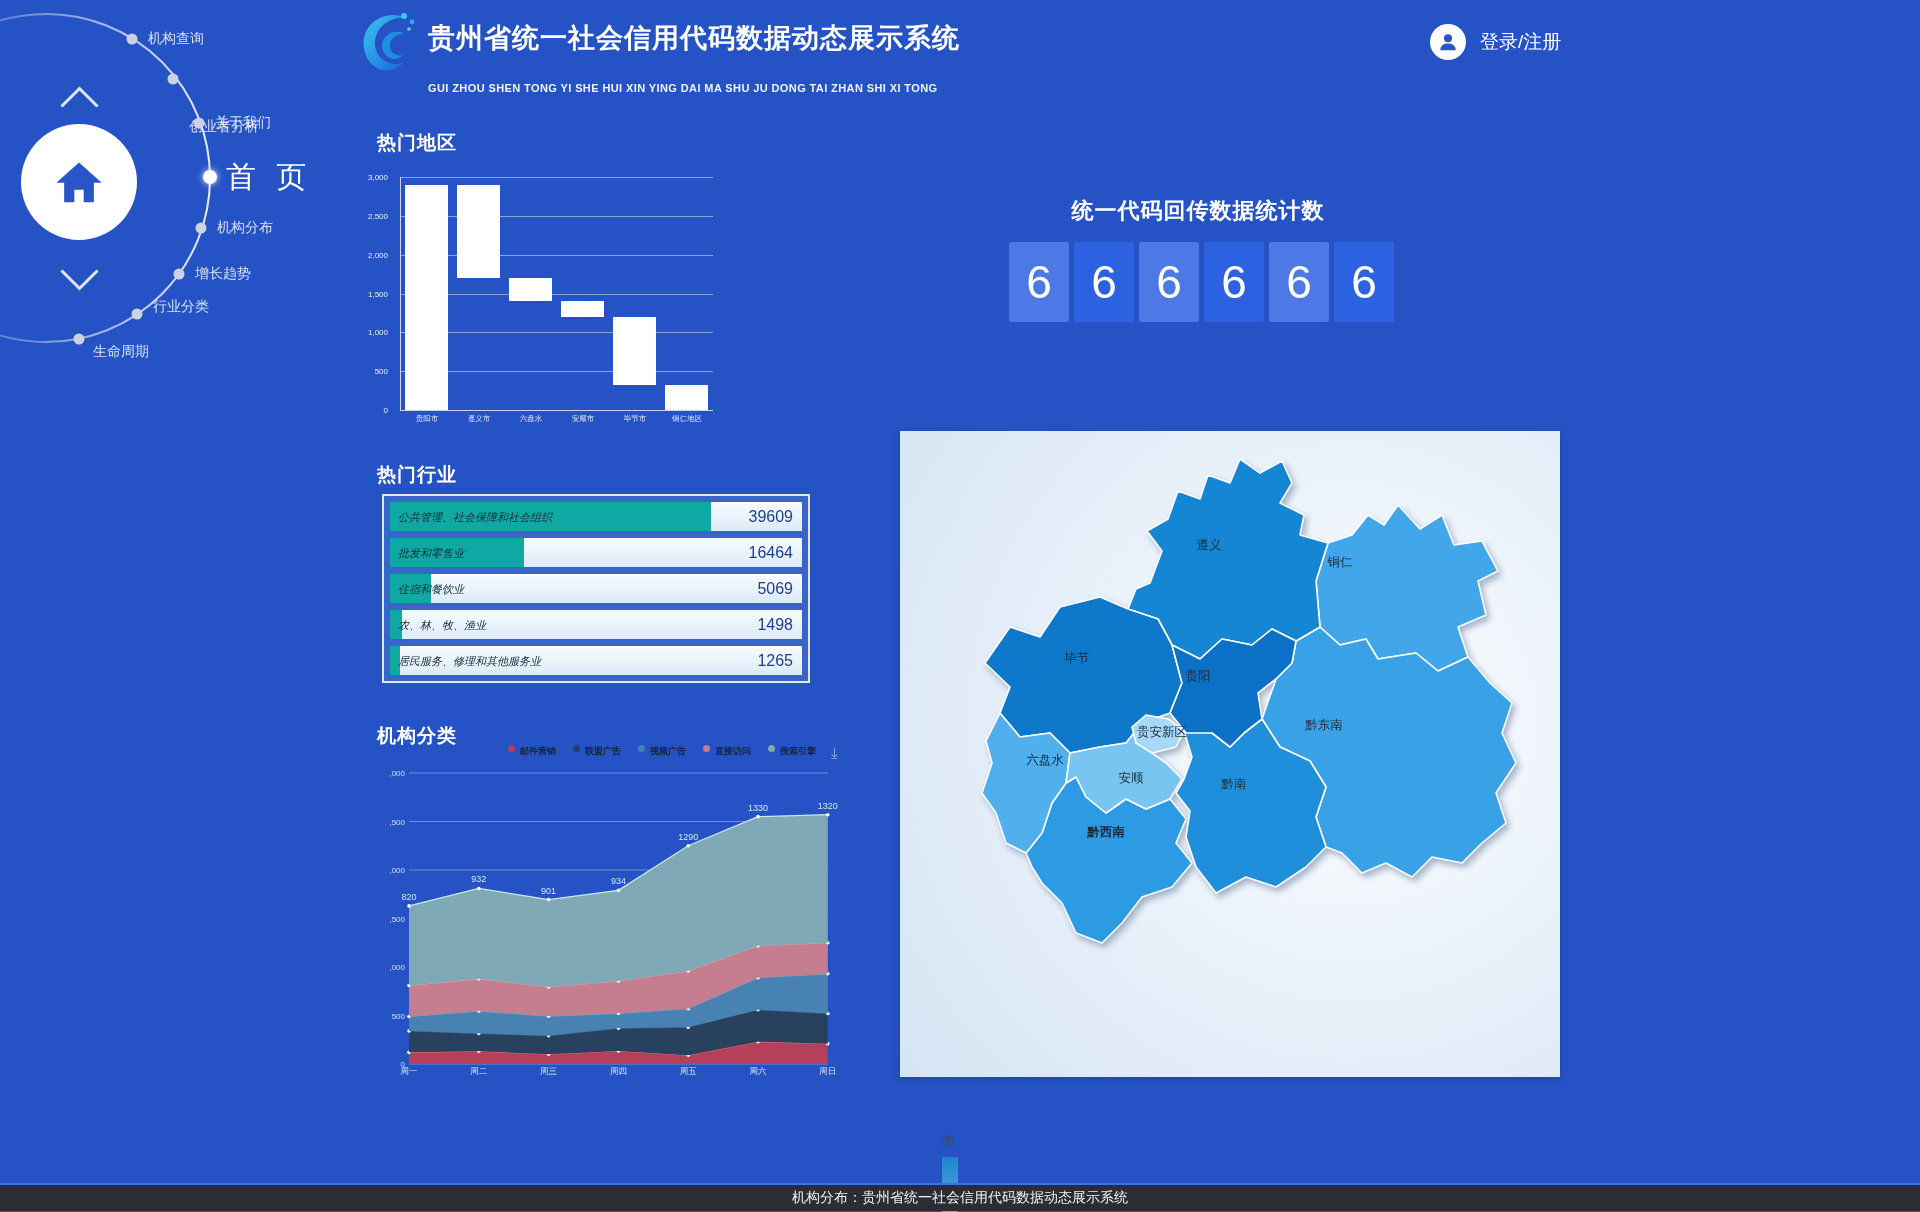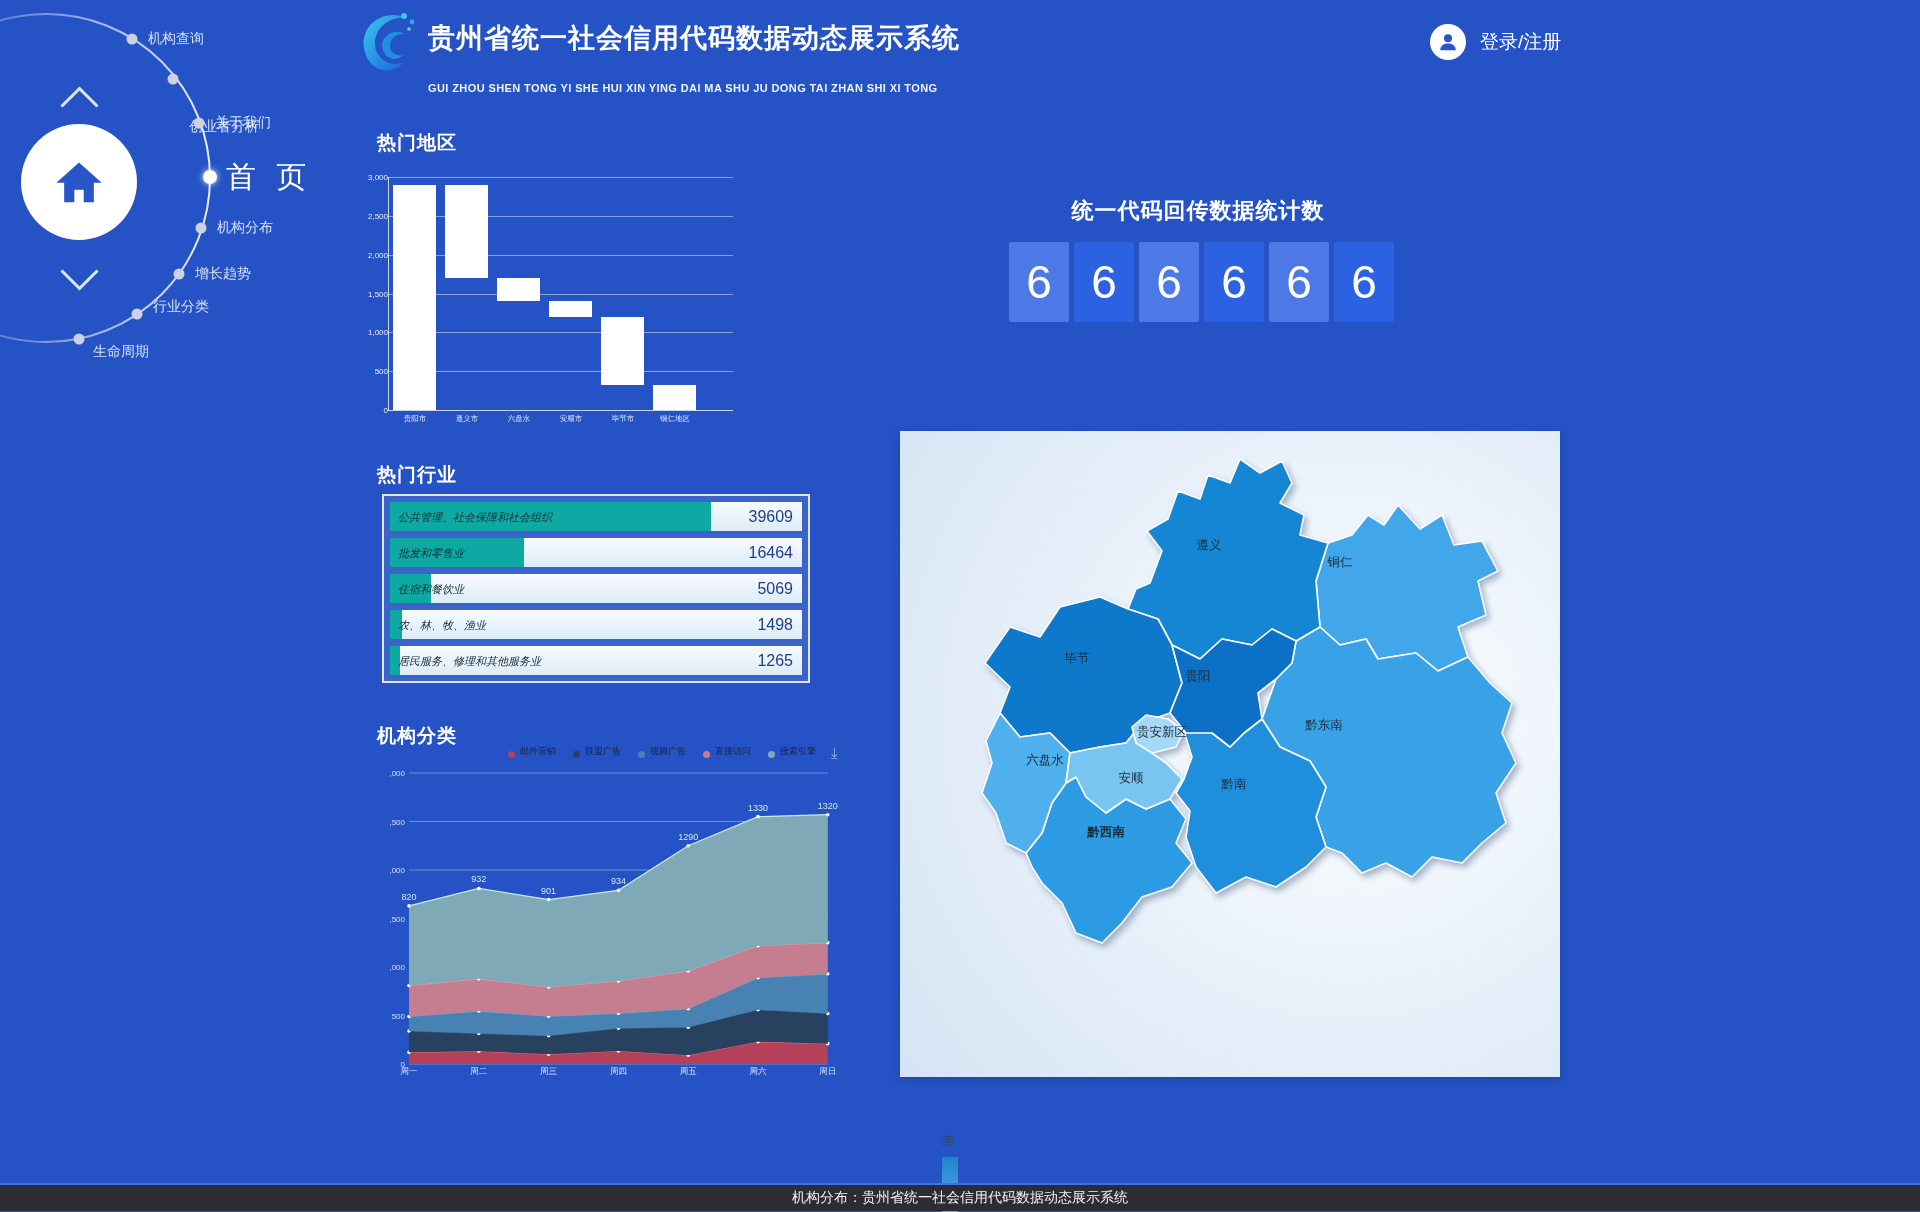--- a/index.html
+++ b/index.html
@@ -19,37 +19,37 @@
   .nav-label{color:rgba(255,255,255,.82);font-size:14px;transform:translateY(-50%);white-space:nowrap;cursor:pointer;}
   .nav-label.active{color:#fff;font-size:30px;font-weight:500;letter-spacing:6px;}
   .home-circle{left:21px;top:124px;width:116px;height:116px;border-radius:50%;background:#fff;
                display:flex;align-items:center;justify-content:center;cursor:pointer;}
   .chev{width:24px;height:24px;border-top:3px solid rgba(255,255,255,.85);border-right:3px solid rgba(255,255,255,.85);cursor:pointer;}
   .chev-up{left:66px;top:92px;transform:rotate(-45deg);}
   .chev-down{left:66px;top:258px;transform:rotate(135deg);}
   
   .sec-title{color:#fff;font-size:19px;font-weight:600;letter-spacing:1px;}
   
-  .wf-plot{left:388px;top:177px;width:312px;height:233px;border-left:1px solid rgba(255,255,255,.75);
-           border-bottom:1px solid rgba(255,255,255,.75);padding-left:32px;}
+  .wf-plot{left:400px;top:177px;width:312px;height:233px;border-left:1px solid rgba(255,255,255,.75);
+           border-bottom:1px solid rgba(255,255,255,.75);}
   .wf-grid{position:absolute;left:0;width:100%;height:1px;background:rgba(255,255,255,.45);}
   .wf-bar{position:absolute;background:#fff;}
   .wf-ylab{position:absolute;right:4px;color:rgba(255,255,255,.9);font-size:8px;transform:translateY(-50%);}
   .wf-yaxis{left:352px;top:177px;width:40px;height:233px;}
   .wf-xlab{position:absolute;top:237px;color:rgba(255,255,255,.85);font-size:7.5px;text-align:center;width:52px;}
   
   .ind-box{left:382px;top:494px;width:412px;border:2px solid rgba(255,255,255,.85);
            background:rgba(255,255,255,.10);padding:6px;display:flex;flex-direction:column;gap:7px;}
   .ind-row{position:relative;height:29px;background:linear-gradient(#f8fbff,#dcebf7);overflow:hidden;}
   .ind-fill{position:absolute;left:0;top:0;height:100%;}
   .ind-label{position:absolute;left:8px;top:50%;transform:translateY(-50%);font-size:11px;color:#132c36;z-index:2;font-style:italic;}
   .ind-value{position:absolute;right:9px;top:50%;transform:translateY(-50%);font-size:16px;color:#1f3e8c;z-index:2;}
   
   .area-legend{left:508px;top:745px;display:flex;gap:17px;align-items:center;}
-  .leg-item{display:flex;gap:5px;align-items:flex-end;cursor:pointer;}
+  .leg-item{display:flex;gap:5px;align-items:flex-start;cursor:pointer;font-weight:bold;}
   .leg-dot{width:7px;height:7px;border-radius:50%;}
   .leg-text{font-size:9px;color:#14263f;}
   .dl-icon{left:831px;top:744px;color:#9db1d6;font-size:15px;cursor:pointer;}
   
   .stats-title{left:1000px;top:196px;width:396px;text-align:center;color:#fff;font-size:22px;font-weight:600;letter-spacing:1px;}
   .digit-row{left:1009px;top:242px;display:flex;gap:5px;}
   .digit-box{width:60px;height:80px;border-radius:2px;display:flex;align-items:center;justify-content:center;
              color:#fff;font-size:46px;}
   
   .map-card{left:900px;top:431px;width:660px;height:646px;

